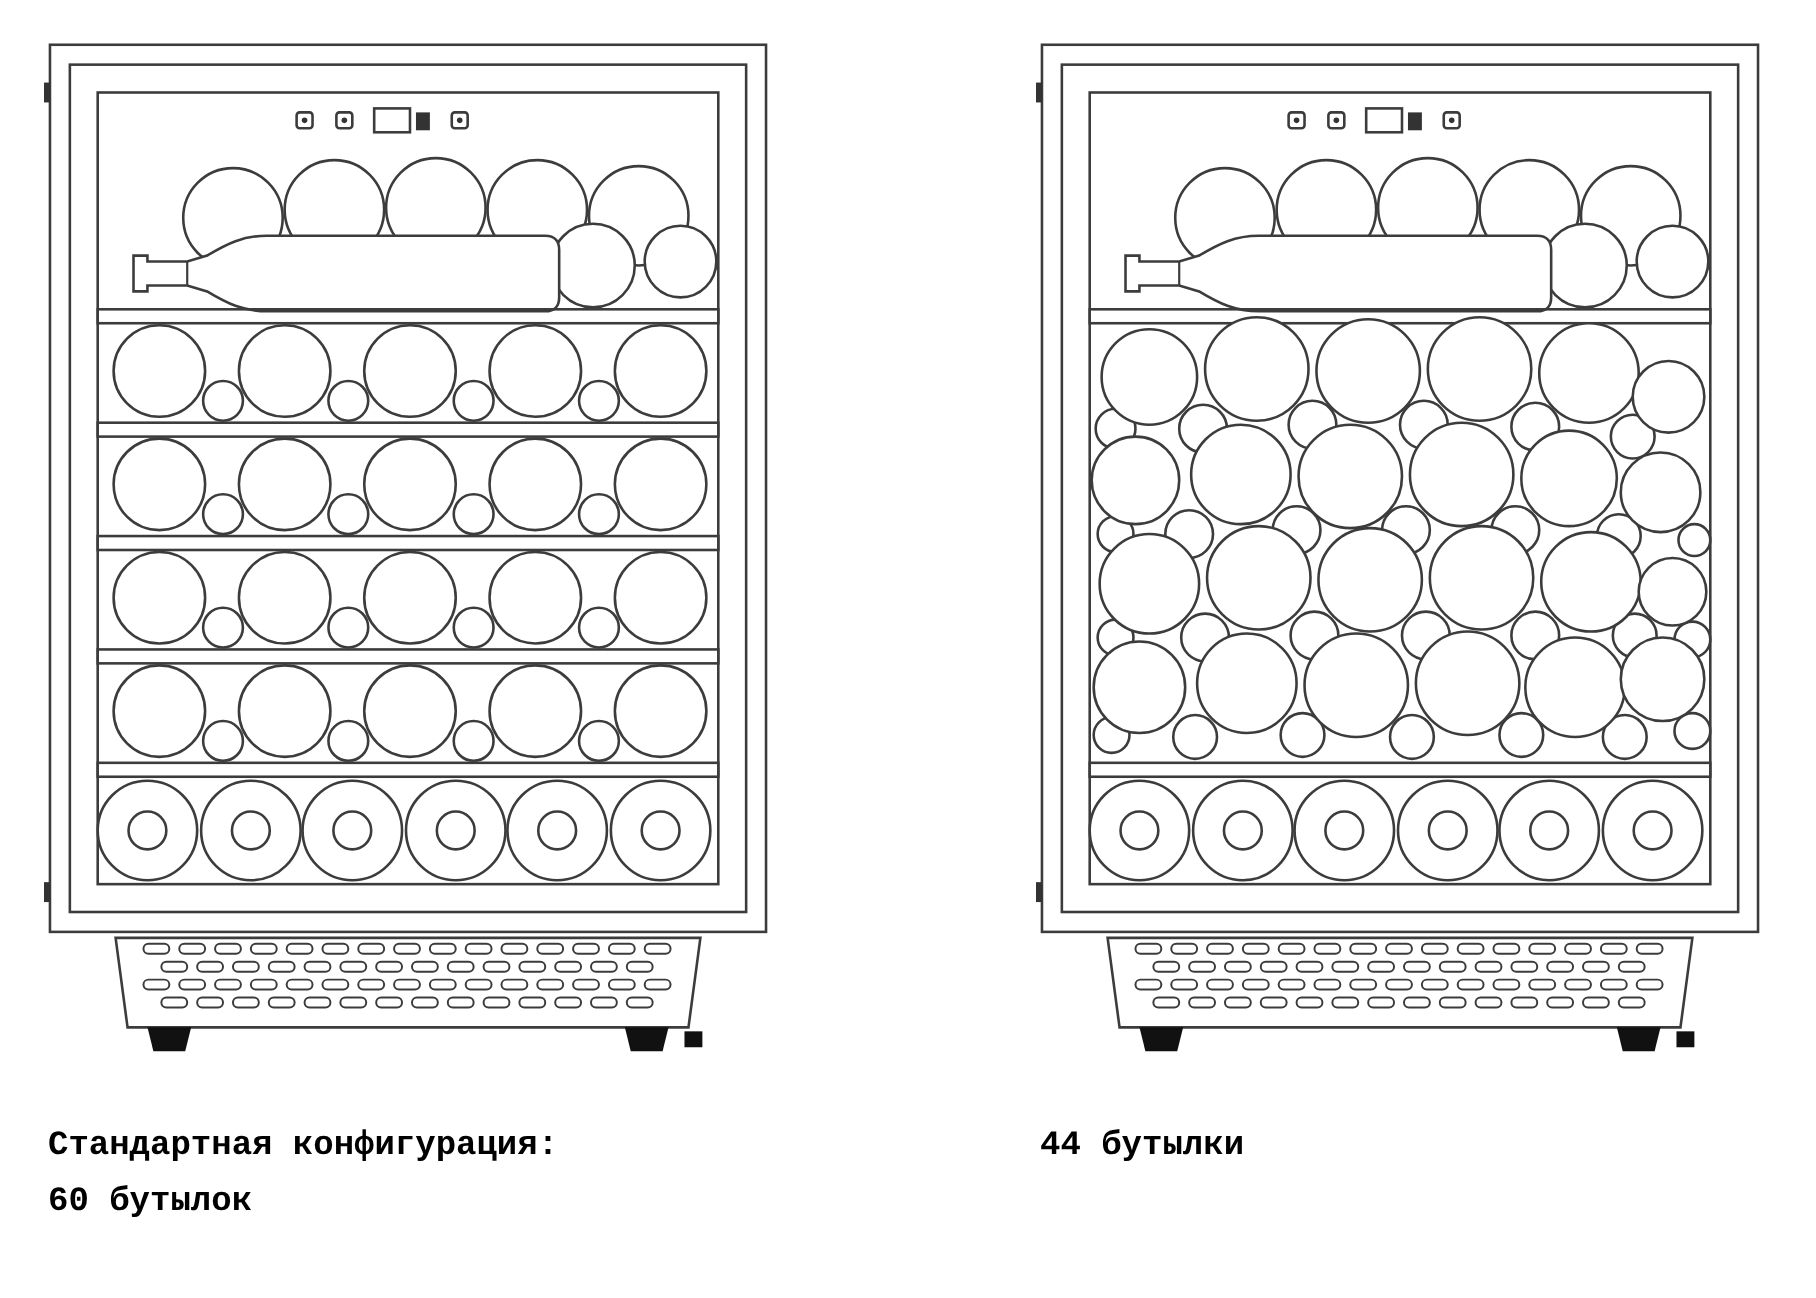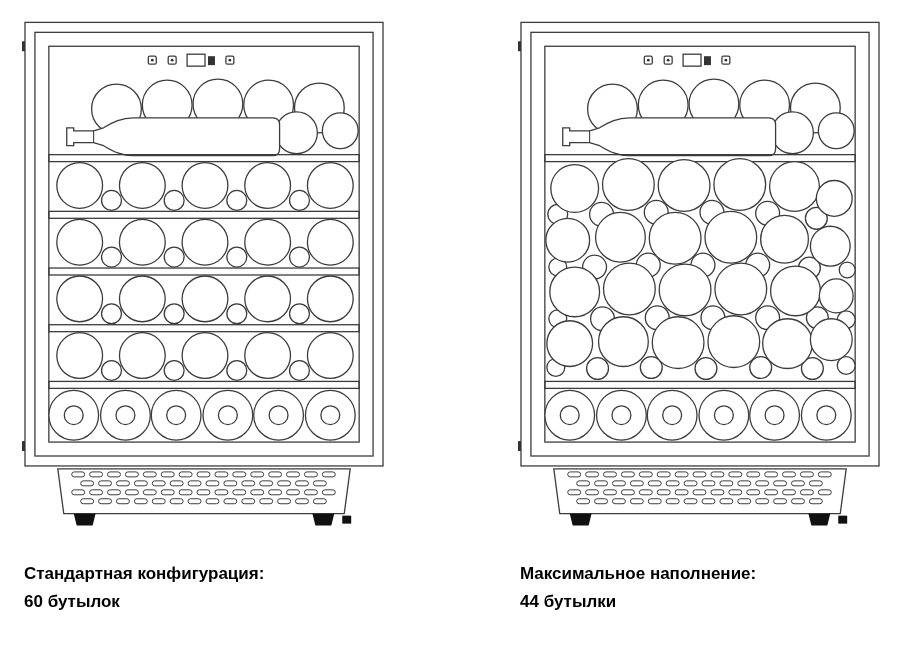--- a/index.html
+++ b/index.html
@@ -2,21 +2,21 @@
 <html><head>
 <meta charset="utf-8">
 <style>
   html,body{margin:0;padding:0;}
   body{
     width:908px;height:649px;background:#ffffff;
     font-family:"Liberation Sans",sans-serif;
     overflow:hidden;
   }
   .figures{display:flex;gap:132px;padding:18px 0 0 22px;}
-  .figure{width:364px;}
+  .figure{width:364px;font-family:Liberation Mono, monospace;}
   .cooler-svg{display:block;}
   .caption{margin-top:30px;margin-left:2px;font-size:17px;font-weight:700;line-height:28px;color:#000;}
 </style>
 </head>
 <body>
 
 <div class="figures">
 
   <div class="figure">
     <svg class="cooler-svg" width="364" height="512" viewBox="0 0 366 512" xmlns="http://www.w3.org/2000/svg">
@@ -342,18 +342,17 @@
           <rect x="275" y="482" width="13" height="5" rx="2.5" fill="none" stroke="#3c3c3c" stroke-width="1"></rect>
           <rect x="293" y="482" width="13" height="5" rx="2.5" fill="none" stroke="#3c3c3c" stroke-width="1"></rect>
         </g>
         <g>
           <polygon points="52,497 74,497 71,509 55,509" fill="#111"></polygon>
           <polygon points="292,497 314,497 311,509 295,509" fill="#111"></polygon>
           <rect x="322" y="499" width="9" height="8" fill="#111"></rect>
         </g>
       </svg>
     <div class="caption">
-      <div>Максимальное наполнение:</div>
       <div>44 бутылки</div>
     </div>
   </div>
 
 </div>
 
 </body></html>

